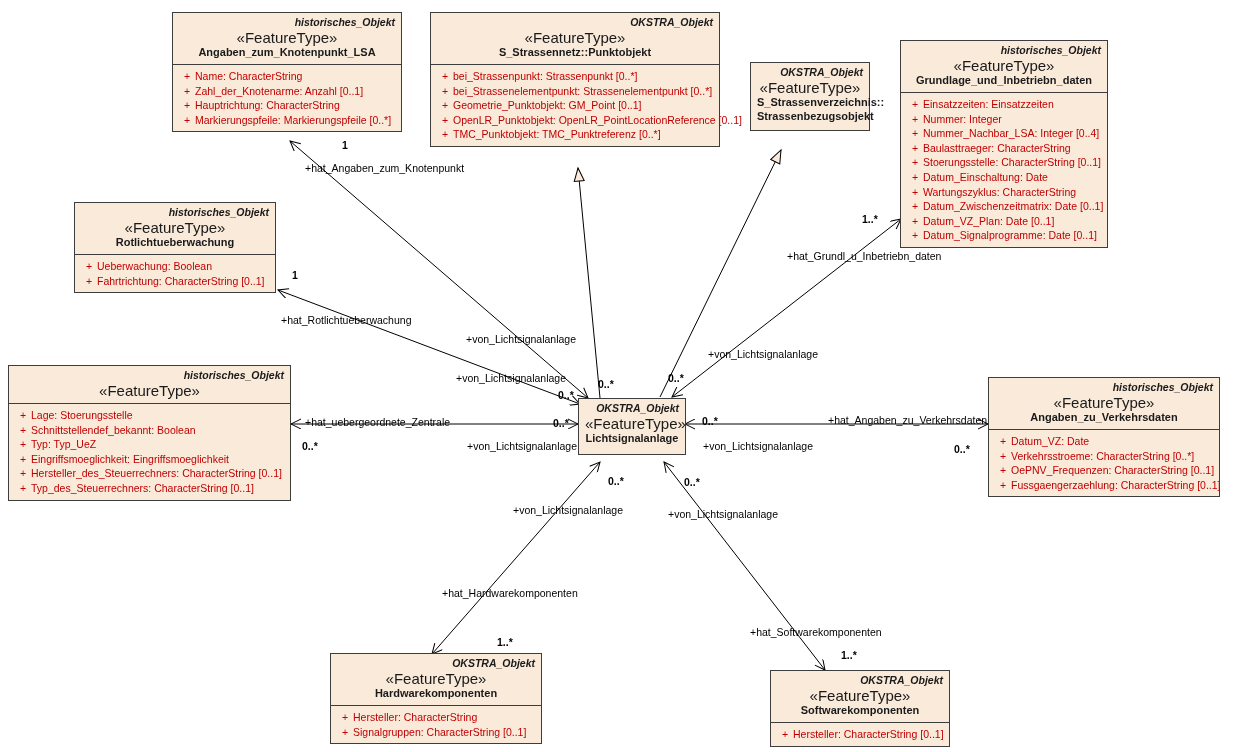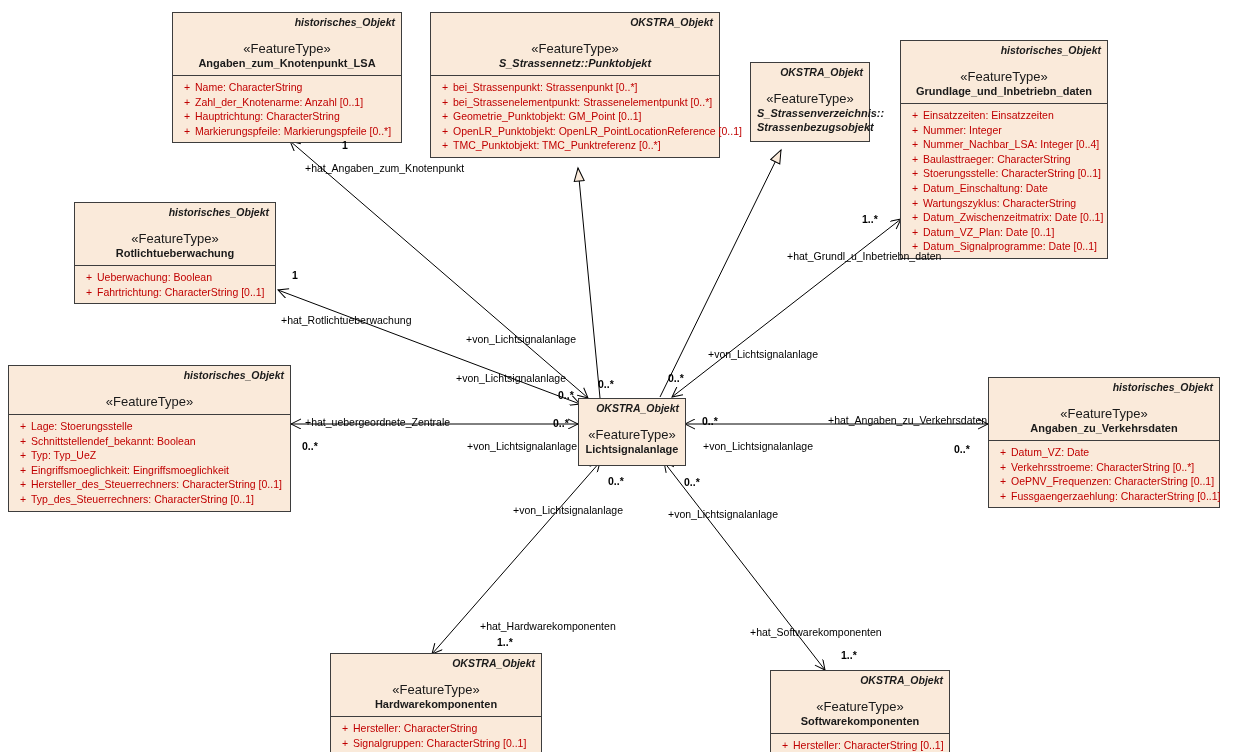--- a/index.html
+++ b/index.html
@@ -39,34 +39,33 @@
     text-align: right;
     font-style: italic;
     font-weight: bold;
     font-size: 10.5px;
     color: #1a1a1a;
     line-height: 13px;
     white-space: nowrap;
   }
   .uml-stereo {
     text-align: center;
-    font-size: 13px;
+    font-size: 15px;
     color: #1a1a1a;
     line-height: 14px;
-    margin-top: 13px;
+    margin-top: 2px;
   }
   .uml-title {
     text-align: center;
     font-size: 11px;
     font-weight: bold;
     color: #1a1a1a;
     line-height: 14px;
   }
   .uml-title.italic {
-    font-style: italic;
   }
   .uml-attrs {
     border-top: 1px solid #3d3d3d;
     background: #faeada;
     padding: 4px 2px 4px 2px;
     box-sizing: border-box;
   }
   .uml-attr {
     font-size: 10.5px;
     color: #c00000;
@@ -271,21 +270,21 @@
 
   <div class="edge-label" style="left:305px; top:416px;">+hat_uebergeordnete_Zentrale</div>
   <div class="mult-label" style="left:302px; top:440px;">0..*</div>
 
   <div class="edge-label" style="left:787px; top:250px;">+hat_Grundl_u_Inbetriebn_daten</div>
   <div class="mult-label" style="left:862px; top:213px;">1..*</div>
 
   <div class="edge-label" style="left:828px; top:414px;">+hat_Angaben_zu_Verkehrsdaten</div>
   <div class="mult-label" style="left:954px; top:443px;">0..*</div>
 
-  <div class="edge-label" style="left:442px; top:620px;margin-left:38px;">+hat_Hardwarekomponenten</div>
+  <div class="edge-label" style="left:442px; top:587px;">+hat_Hardwarekomponenten</div>
   <div class="mult-label" style="left:497px; top:636px;">1..*</div>
 
   <div class="edge-label" style="left:750px; top:626px;text-align:right;">+hat_Softwarekomponenten</div>
   <div class="mult-label" style="left:841px; top:649px;">1..*</div>
 
   <div class="edge-label" style="left:466px; top:333px;">+von_Lichtsignalanlage</div>
   <div class="mult-label" style="left:598px; top:378px;">0..*</div>
 
   <div class="edge-label" style="left:456px; top:372px;">+von_Lichtsignalanlage</div>
   <div class="mult-label" style="left:558px; top:389px;">0..*</div>

